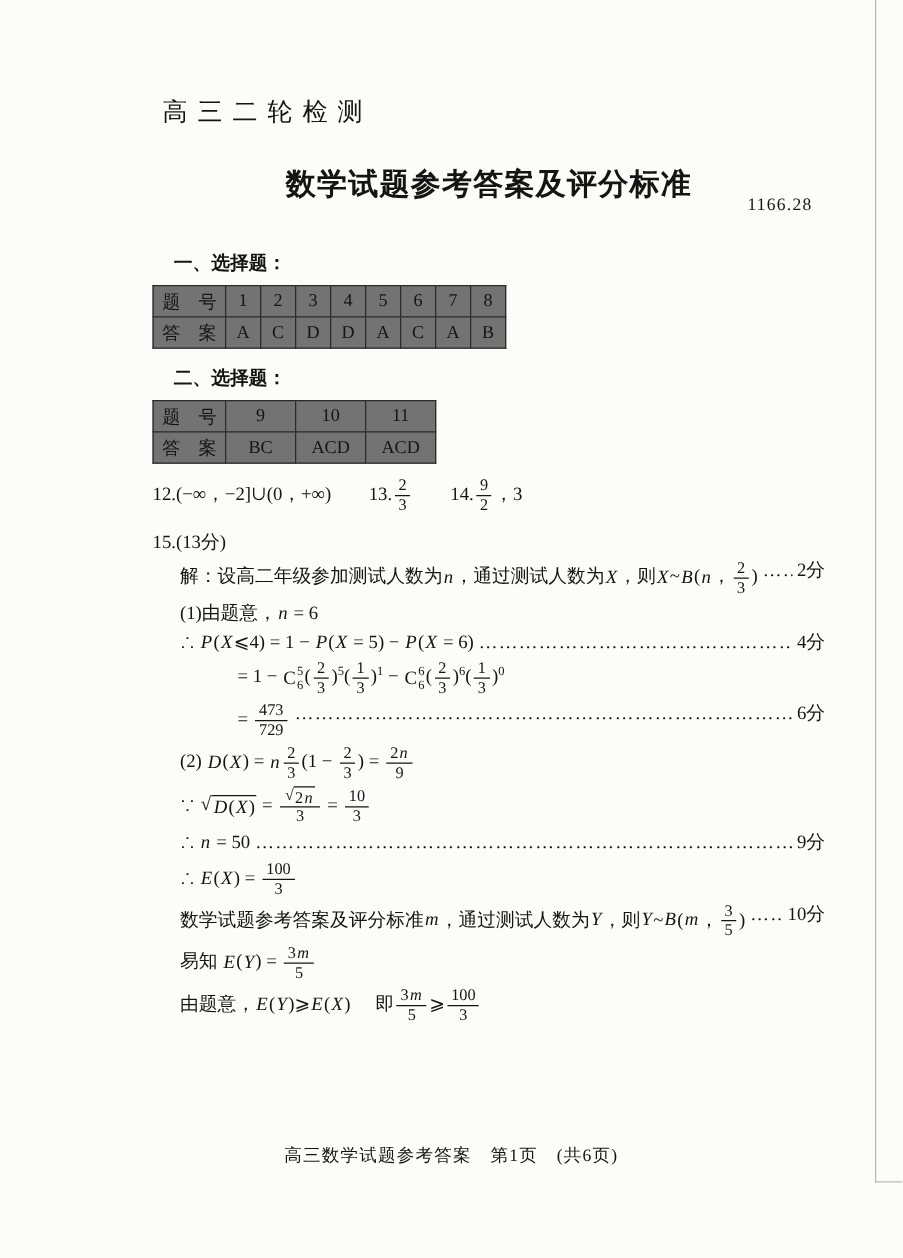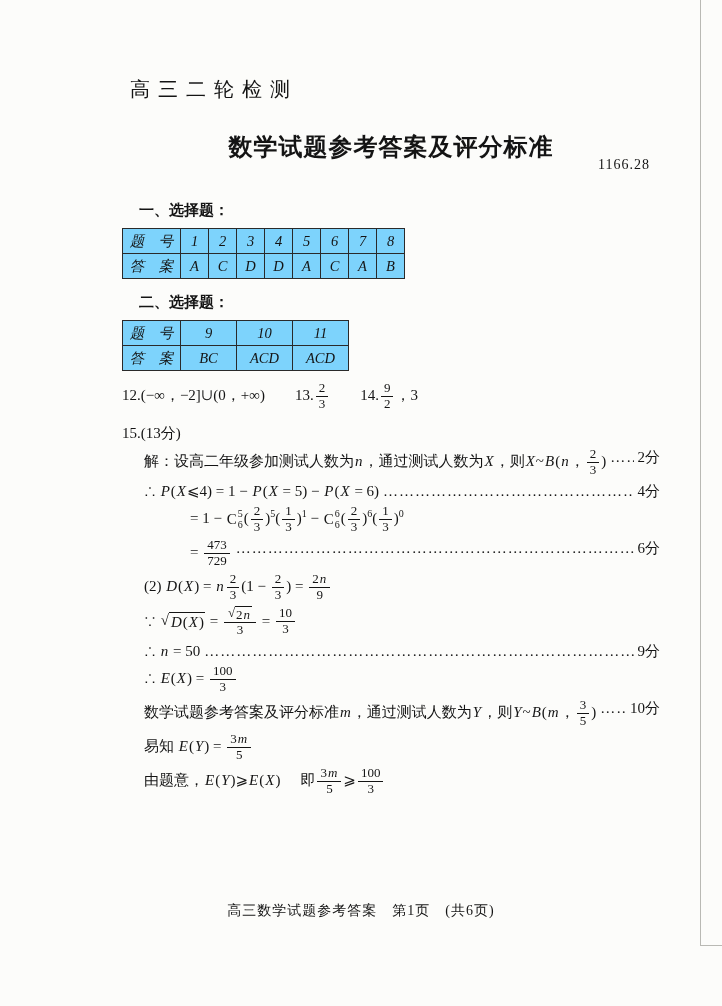--- a/index.html
+++ b/index.html
@@ -14,21 +14,21 @@
   .page{padding:76px 62px 0 122px;}
   .title{
     text-align:left;font-size:20px;font-weight:normal;
     letter-spacing:8px;text-indent:8px;
   }
   .subwrap{position:relative;margin-top:28px;text-align:center;height:36px;}
   .subtitle{display:inline-block;font-size:24px;font-weight:bold;letter-spacing:1px;}
   .date{position:absolute;right:10px;bottom:-6px;font-size:14px;letter-spacing:1px;}
   .sec{font-weight:bold;font-size:15px;margin-top:14px;margin-left:17px;}
   .sec1{margin-top:34px;}
-  table.anstable{border-collapse:collapse;margin:8px 0 2px 0;background:#7dd3fc;font-style:italic;}
+  table.anstable{border-collapse:collapse;margin:8px 0 2px 0;background:#737373;}
   table.anstable td{
     border:1px solid #2a2a2a;text-align:center;font-size:14.5px;
     height:25px;padding:0 4px;
   }
   .t1 td{min-width:28px;}
   .t1 td.lbl{width:58px;}
   .t2 td{min-width:56px;}
   .t2 td.lbl{width:58px;min-width:58px;}
   .mline{display:flex;align-items:flex-start;margin:3px 0;font-size:15px;line-height:1.35;}
   .mline .mcontent{white-space:nowrap;display:inline-block;}
@@ -46,21 +46,21 @@
   .frac .num{border-bottom:1px solid #141414;padding:0 3px;text-align:center;}
   .frac .den{padding:0 3px;text-align:center;}
   .ss{display:inline-flex;align-items:center;vertical-align:middle;margin:0 1px;}
   .ss-stack{display:inline-flex;flex-direction:column;font-size:10px;line-height:1.1;margin-left:1px;}
   .sqrt{display:inline-flex;align-items:flex-start;vertical-align:middle;margin:0 1px;}
   .rad{line-height:1.1;}
   .sqrt-c{border-top:1px solid #141414;line-height:1.2;padding:0 1px;}
   .dots{flex:1 1 auto;overflow:hidden;white-space:nowrap;margin:0 4px;letter-spacing:1px;}
   .score{flex:0 0 auto;white-space:pre;}
   .footer{
-    position:absolute;left:0;right:0;bottom:86px;
+    position:absolute;left:0;right:0;bottom:72px;
     text-align:center;font-size:14px;letter-spacing:1px;
   }
   .artifact-v{position:absolute;top:0;right:21px;width:1px;height:946px;background:#b9b9b4;}
   .artifact-h{position:absolute;top:945px;right:0;width:22px;height:1px;background:#b9b9b4;}
 </style>
 </head>
 <body>
 
 <div class="artifact-v"></div>
 <div class="artifact-h"></div>
@@ -139,20 +139,23 @@
   <div class="sol">
     <div class="mline">
         <span class="mcontent"><span class="seg-t">解：设高二年级参加测试人数为</span><span class="seg-i">n</span><span class="seg-t">，通过测试人数为</span><span class="seg-i">X</span><span class="seg-t">，则</span><span class="seg-i">X</span><span class="seg-t">~</span><span class="seg-i">B</span><span class="seg-t">(</span><span class="seg-i">n</span><span class="seg-t">，</span><span class="frac">
             <span class="num"><span class="seg-t">2</span></span>
             <span class="den"><span class="seg-t">3</span></span>
           </span><span class="seg-t">)</span></span>
         <span class="dots">………………………………………………………………………………………………………………………………</span>
         <span class="score">2分</span>
       </div>
     <div class="mline">
+        <span class="mcontent"><span class="seg-t">(1)由题意，</span><span class="seg-i">n</span><span class="seg-t"> = 6</span></span>
+      </div>
+    <div class="mline">
         <span class="mcontent"><span class="seg-t">∴ </span><span class="seg-i">P</span><span class="seg-t">(</span><span class="seg-i">X</span><span class="seg-t">⩽4) = 1 − </span><span class="seg-i">P</span><span class="seg-t">(</span><span class="seg-i">X</span><span class="seg-t"> = 5) − </span><span class="seg-i">P</span><span class="seg-t">(</span><span class="seg-i">X</span><span class="seg-t"> = 6)</span></span>
         <span class="dots">………………………………………………………………………………………………………………………………</span>
         <span class="score">4分</span>
       </div>
     <div class="mline ind1">
         <span class="mcontent"><span class="seg-t">= 1 − </span><span class="ss">
             <span class="ss-b">C</span>
             <span class="ss-stack">
               <span>5</span>
               <span>6</span>

